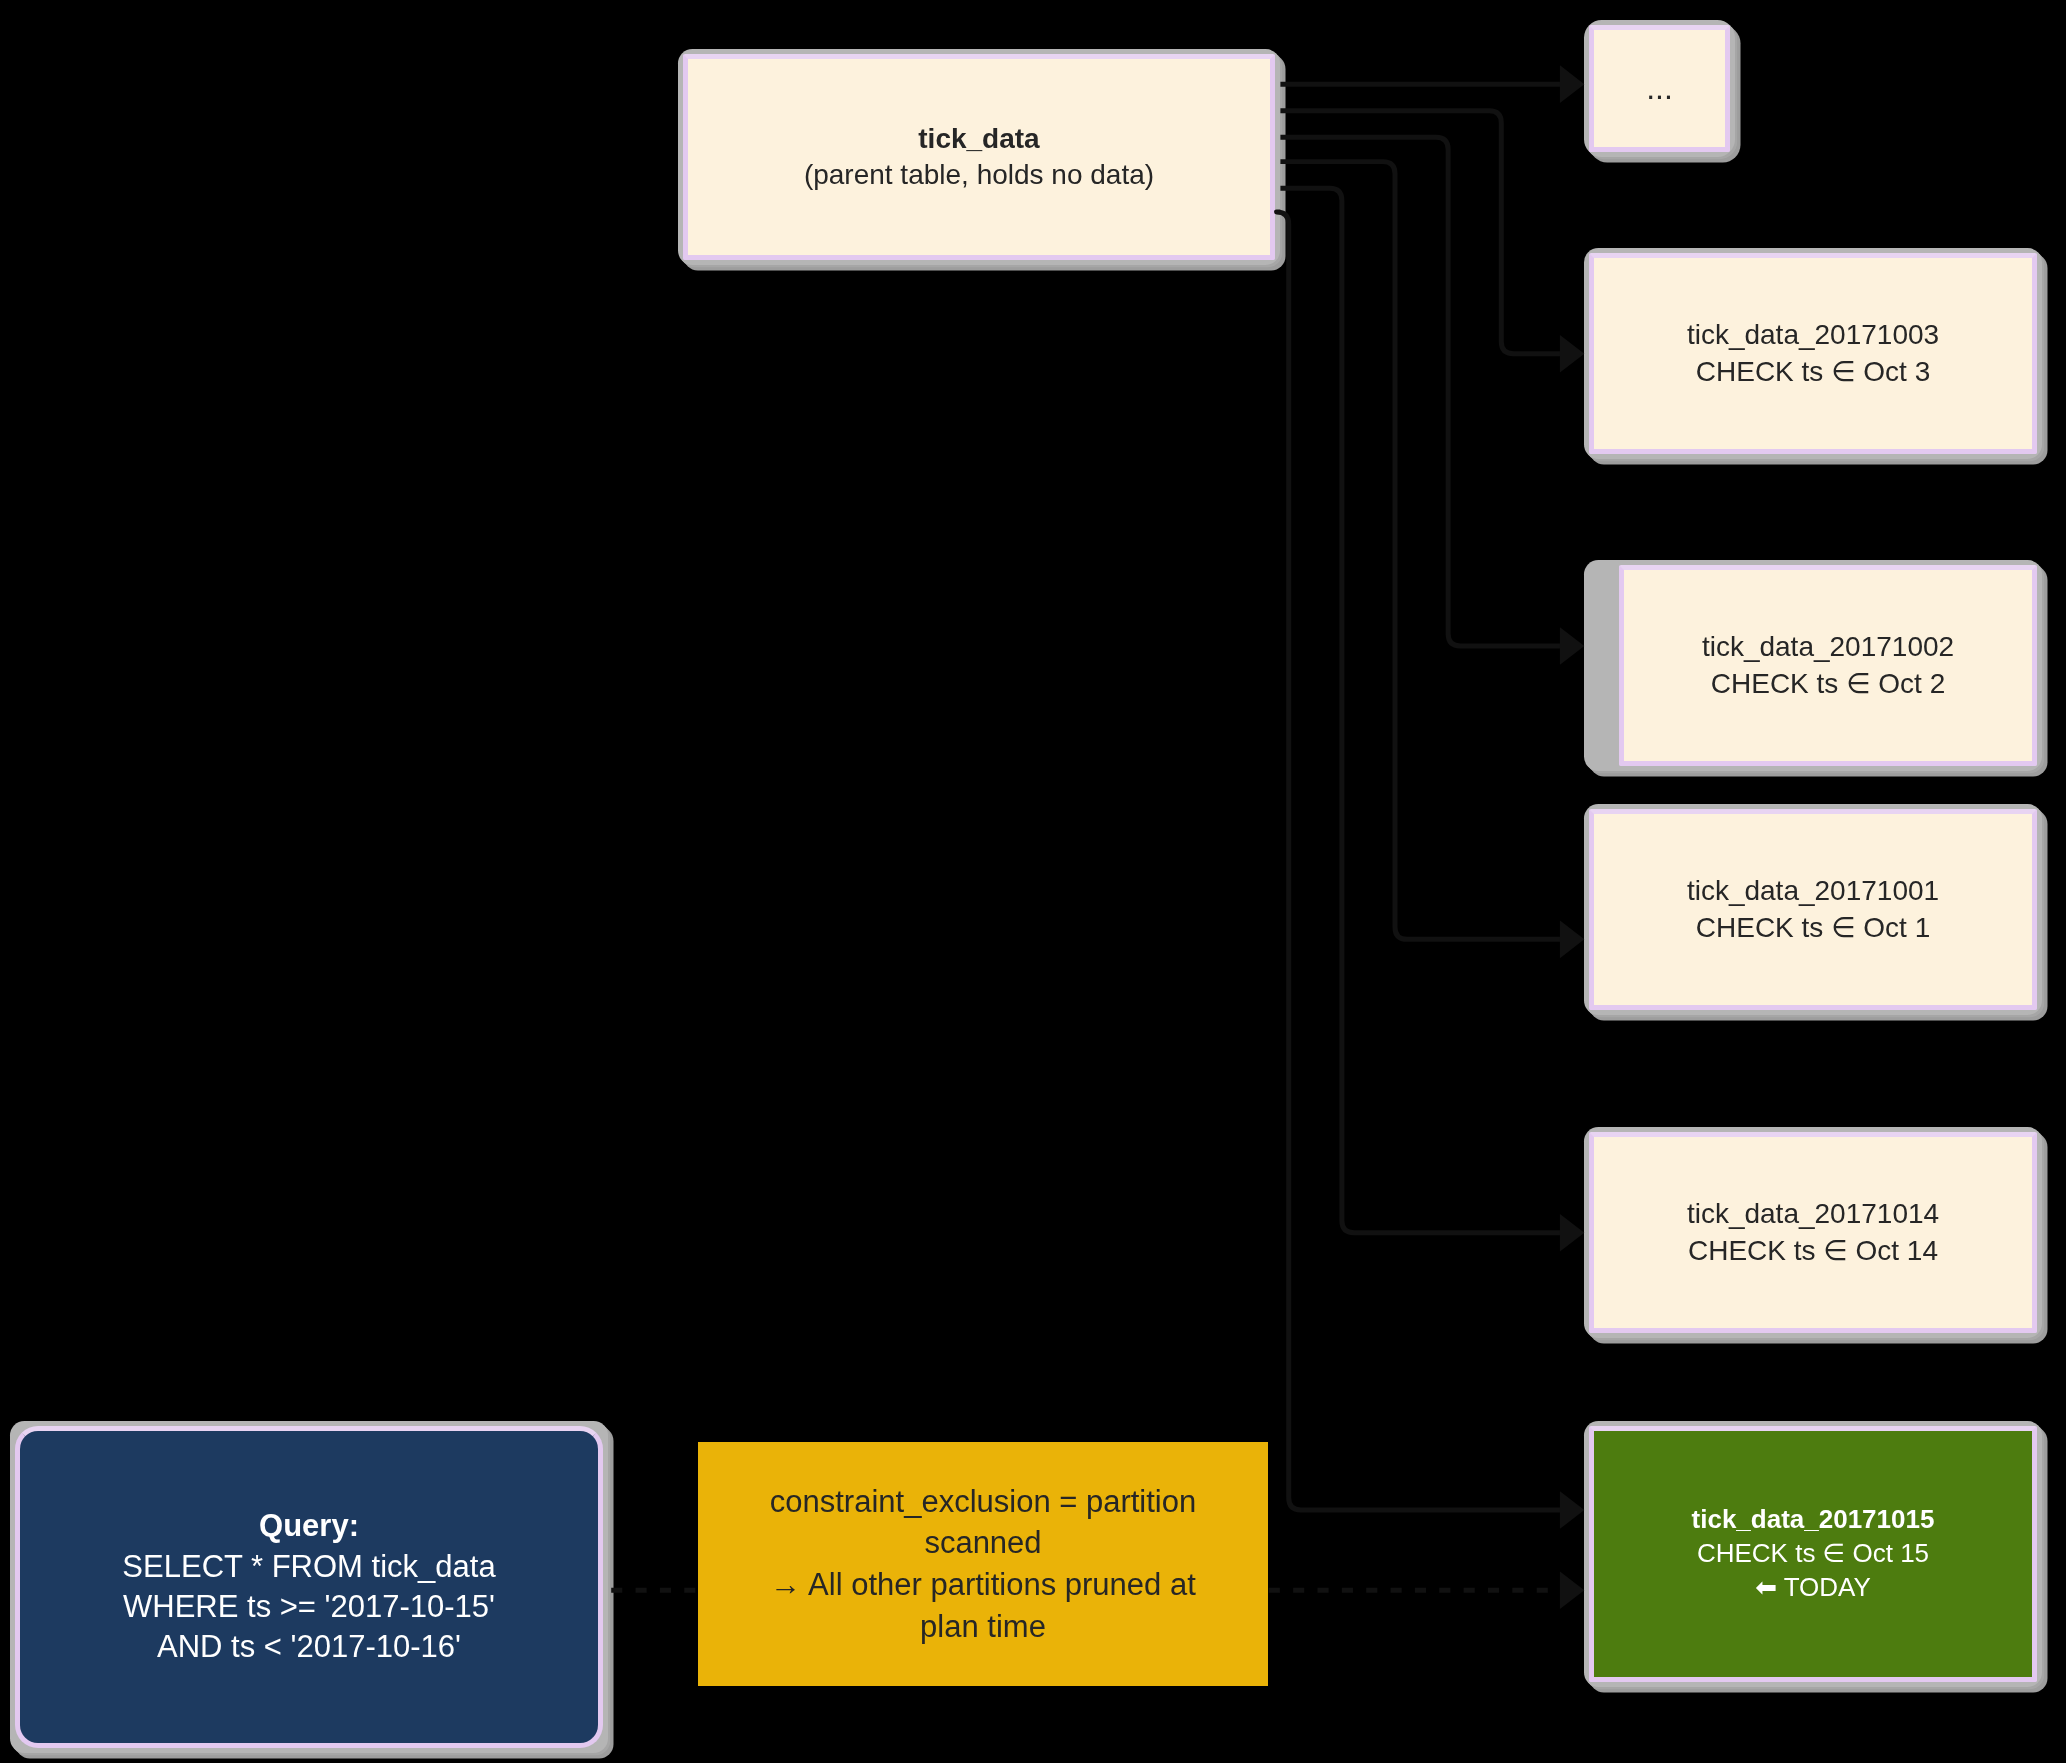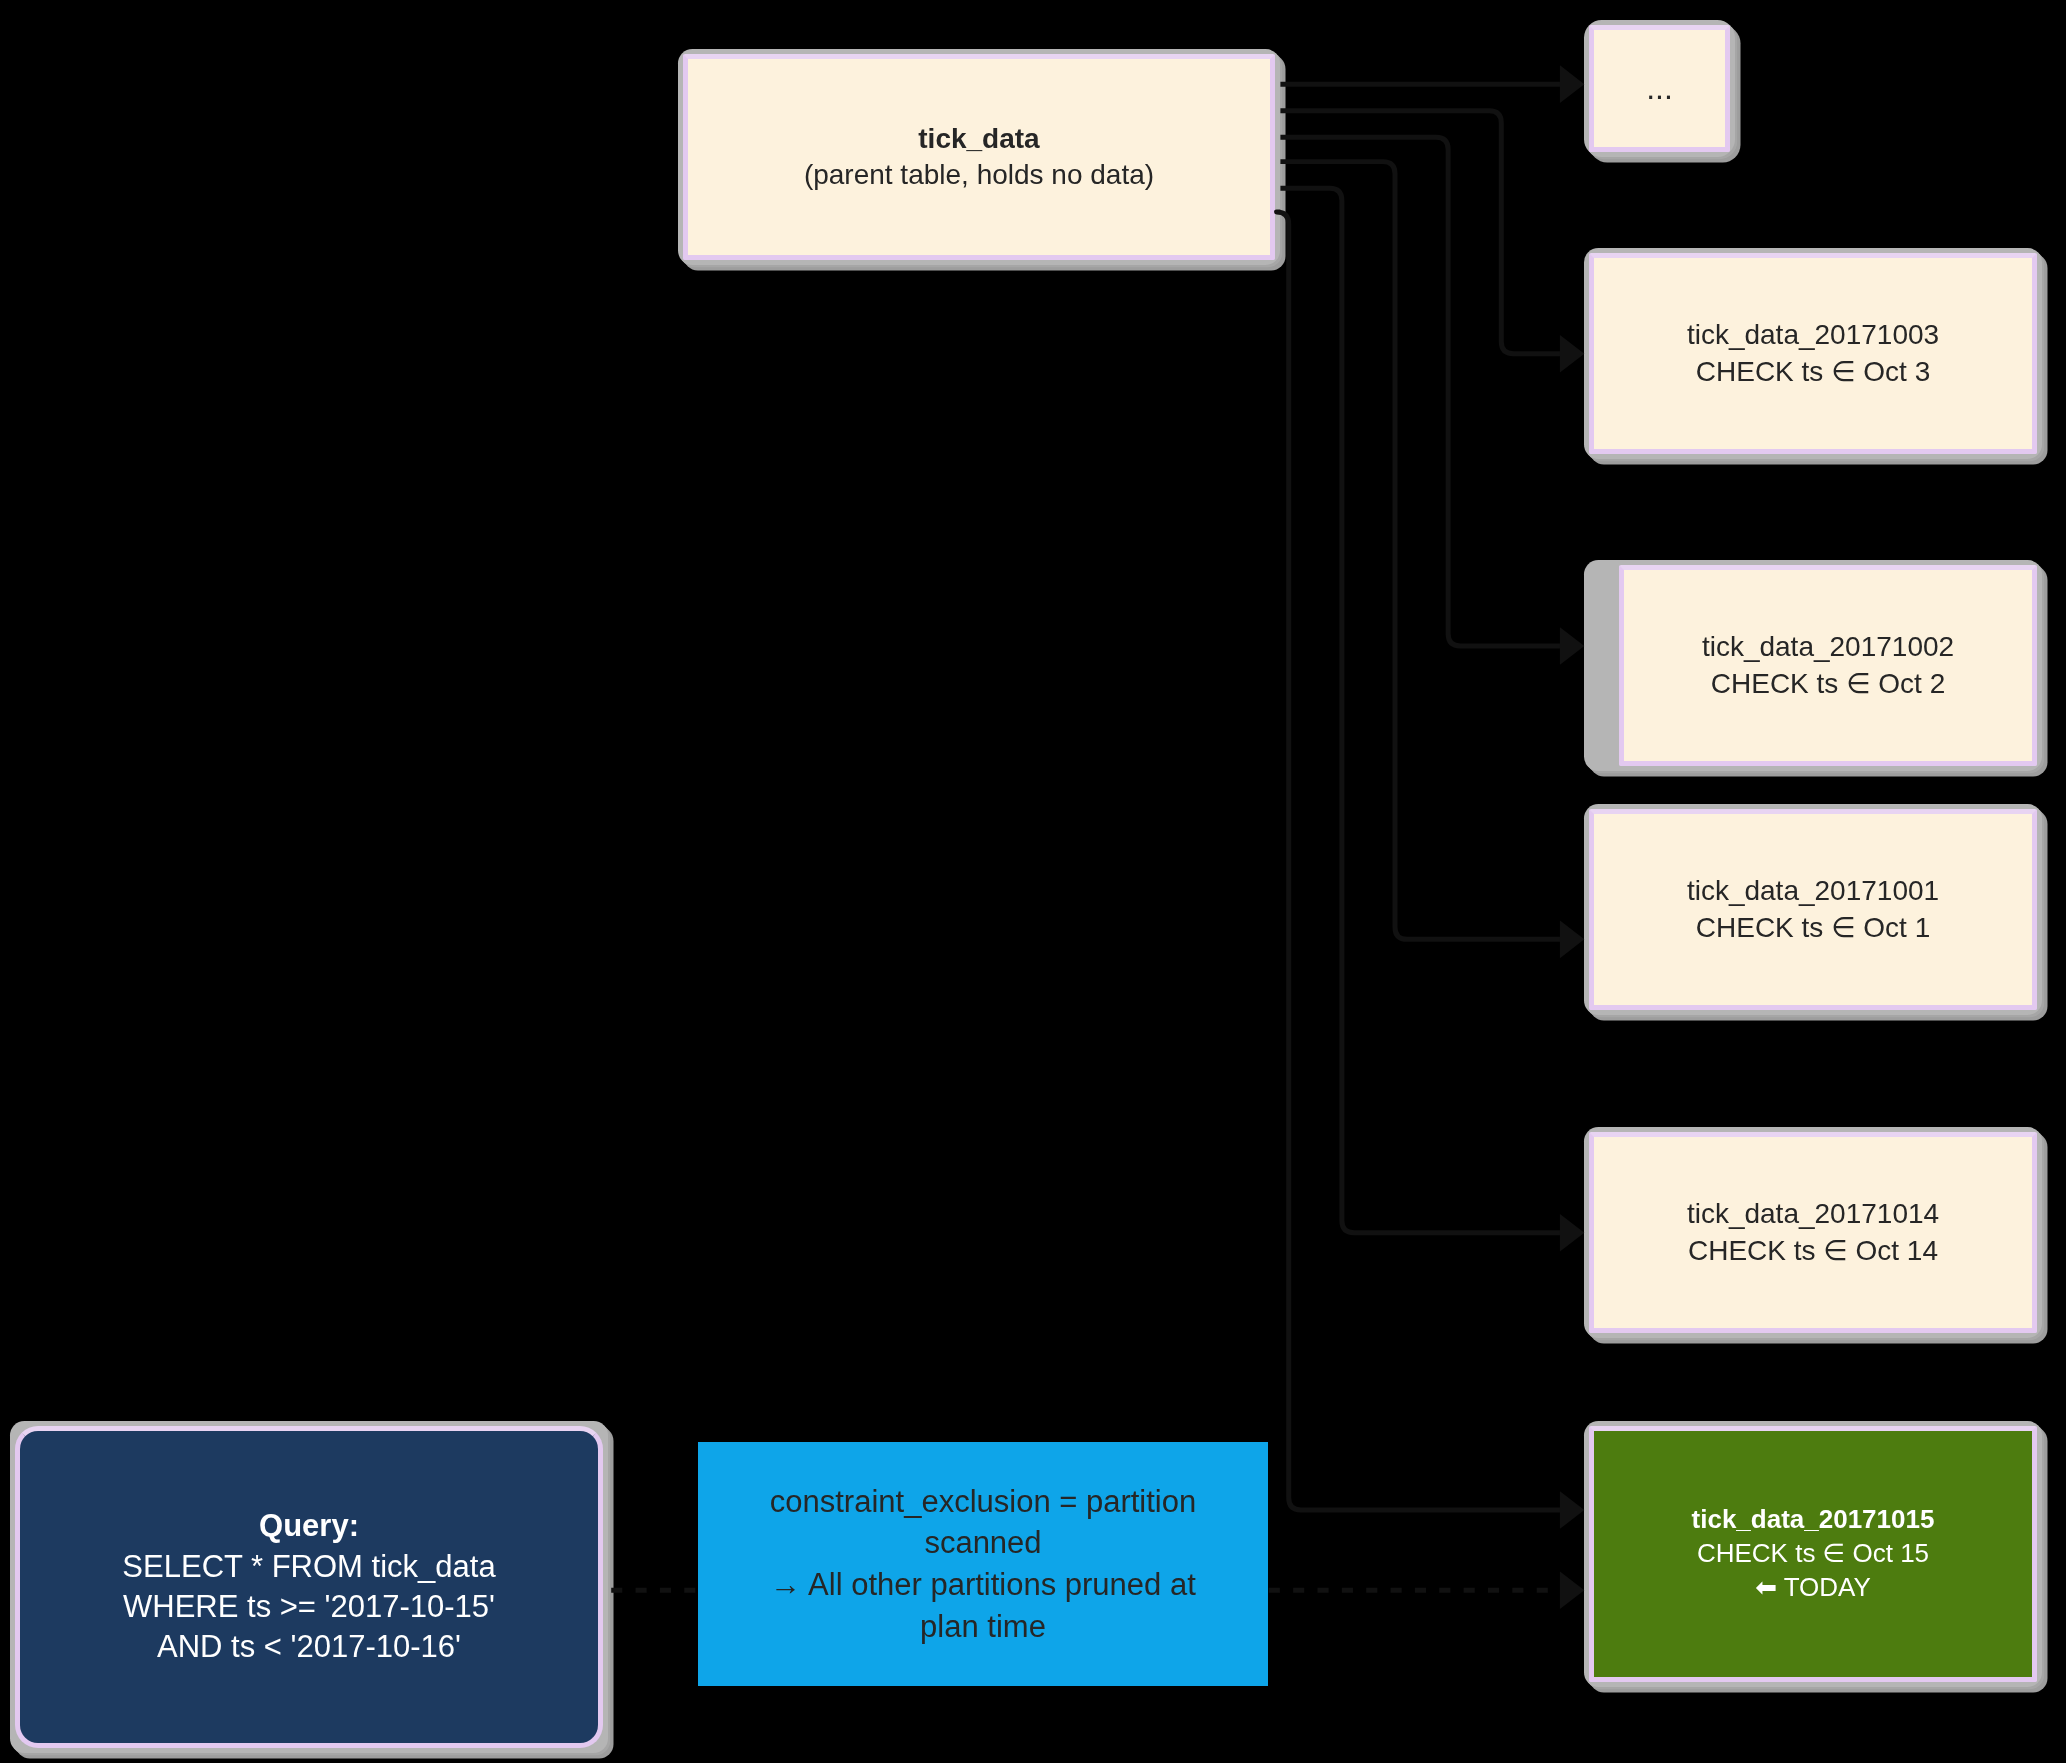--- a/index.html
+++ b/index.html
@@ -60,21 +60,21 @@
 
   #p-20171015           { left:1584px; top:1421px; width:458px; height:266px; }
   #p-20171015 .inner    { font-size: 26px; background:#4d7c0f; color:#ffffff; }
 
   #query-node           { left:  10px; top:1421px; width:598px; height:332px; }
   #query-node .inner    { font-size: 31px; background:#1d3a60; color:#ffffff;border-radius:23px; }
 
   
   #note-node {
     position:absolute; left:698px; top:1442px; width:570px; height:244px;
-    background:#0ea5e9; color:#262626;
+    background:#eab308; color:#262626;
     display:flex; flex-direction:column; align-items:center; justify-content:center;
     text-align:center; font-size:31px; line-height:1.34;
     box-sizing:border-box; padding:0 5.5px; z-index:5;
   }
   #note-node .line { display:block; }
 
   
   #edges { position:absolute; left:0; top:0; width:2066px; height:1763px; z-index:2; }
   .edge  { fill:none; stroke:#111111; stroke-width:9; stroke-linecap:butt; stroke-linejoin:round; }
   .edge-dotted { fill:none; stroke:#111111; stroke-width:9; stroke-dasharray:20 24; }

